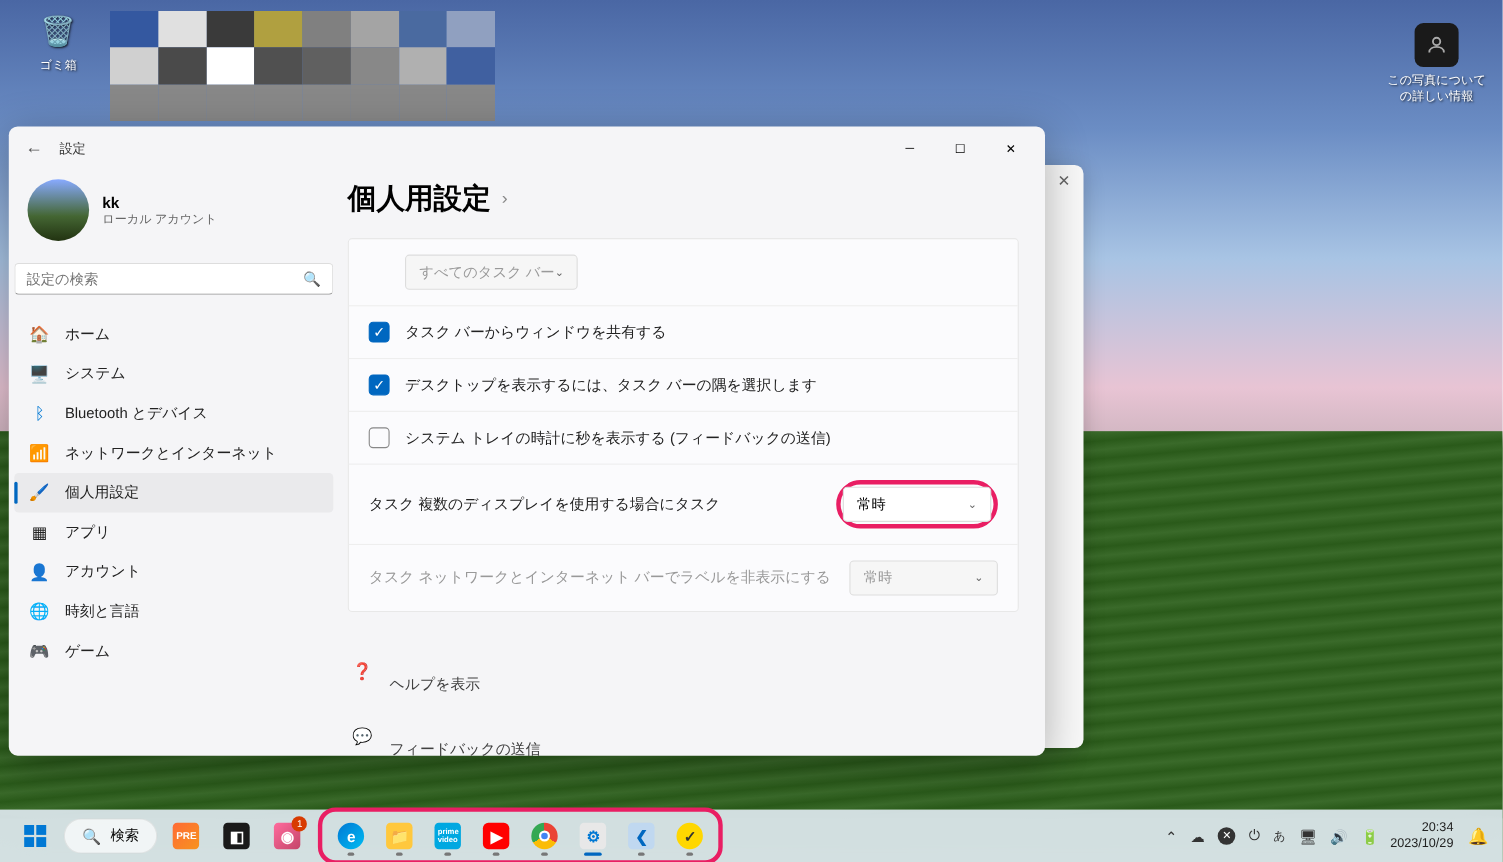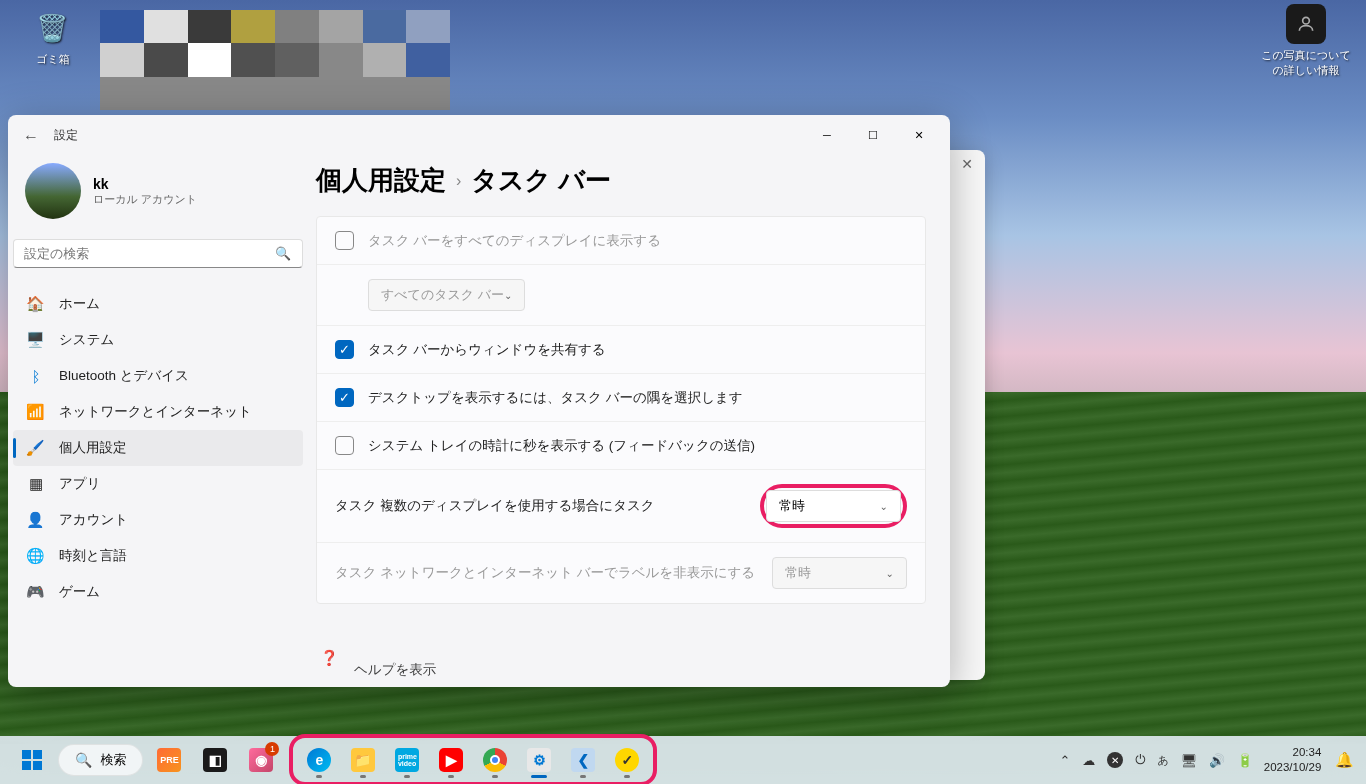--- a/index.html
+++ b/index.html
@@ -5,21 +5,21 @@
 * { margin: 0; padding: 0; box-sizing: border-box; font-family: "Segoe UI", "Yu Gothic UI", sans-serif; }
 body { width: 1366px; height: 784px; overflow: hidden; position: relative; background: linear-gradient(180deg, #4a67a4 0%, #6b8dc4 15%, #a8c4e4 30%, #e8c4d4 45%, #d4b8c4 50%, #2a5a1a 52%, #3a6a2a 70%, #4a7a3a 100%); }
 
 
 .desktop { position: absolute; inset: 0; }
 .field-pattern { position: absolute; top: 50%; left: 0; right: 0; bottom: 40px; background: repeating-linear-gradient(175deg, #2a5a1a 0px, #3a6a2a 8px, #2a5a1a 16px), repeating-linear-gradient(185deg, rgba(0,0,0,0) 0px, rgba(0,0,0,0.1) 10px, rgba(0,0,0,0) 20px); }
 
 .desktop-icon { position: absolute; width: 70px; text-align: center; color: white; font-size: 11px; text-shadow: 1px 1px 2px rgba(0,0,0,0.8); }
 .desktop-icon .ic { width: 40px; height: 40px; margin: 0 auto 4px; display: flex; align-items: center; justify-content: center; font-size: 26px; }
 .recycle-bin { top: 8px; left: 18px; }
-.photo-info { top: 4px; right: 15px; width: 90px; }
+.photo-info { top: 21px; right: 15px; width: 90px; }
 .photo-info .ic { background: #1a1a1a; border-radius: 8px; color: #aaa; }
 
 .pixelated { position: absolute; top: 10px; left: 100px; width: 350px; height: 100px; display: grid; grid-template-columns: repeat(8, 1fr); grid-template-rows: repeat(3, 1fr); gap: 0; filter: blur(0.5px); }
 .pixelated div { background: #888; }
 .pixelated div:nth-child(1) { background: #3458a0; }
 .pixelated div:nth-child(2) { background: #e0e0e0; }
 .pixelated div:nth-child(3) { background: #3a3a3a; }
 .pixelated div:nth-child(4) { background: #b0a040; }
 .pixelated div:nth-child(5) { background: #808080; }
 .pixelated div:nth-child(6) { background: #a4a4a4; }
@@ -228,28 +228,23 @@
       <div class="nav-item">
         <span class="ic">🎮</span>
         <span>ゲーム</span>
       </div>
     </div>
 
     <div class="content">
       <div class="breadcrumb">
         <span style="cursor:pointer">個人用設定</span>
         <span class="sep">›</span>
-        <span>タスク バー</span>
       </div>
 
       <div class="settings-card">
-        <div class="setting-row">
-          <div class="checkbox"></div>
-          <div class="label disabled">タスク バーをすべてのディスプレイに表示する</div>
-        </div>
         <div class="setting-row">
           <div style="width:19px"></div>
           <div class="dropdown disabled">
             <span>すべてのタスク バー</span>
             <span class="chev">⌄</span>
           </div>
         </div>
         <div class="setting-row">
           <div class="checkbox checked">✓</div>
           <div class="label">タスク バーからウィンドウを共有する</div>

